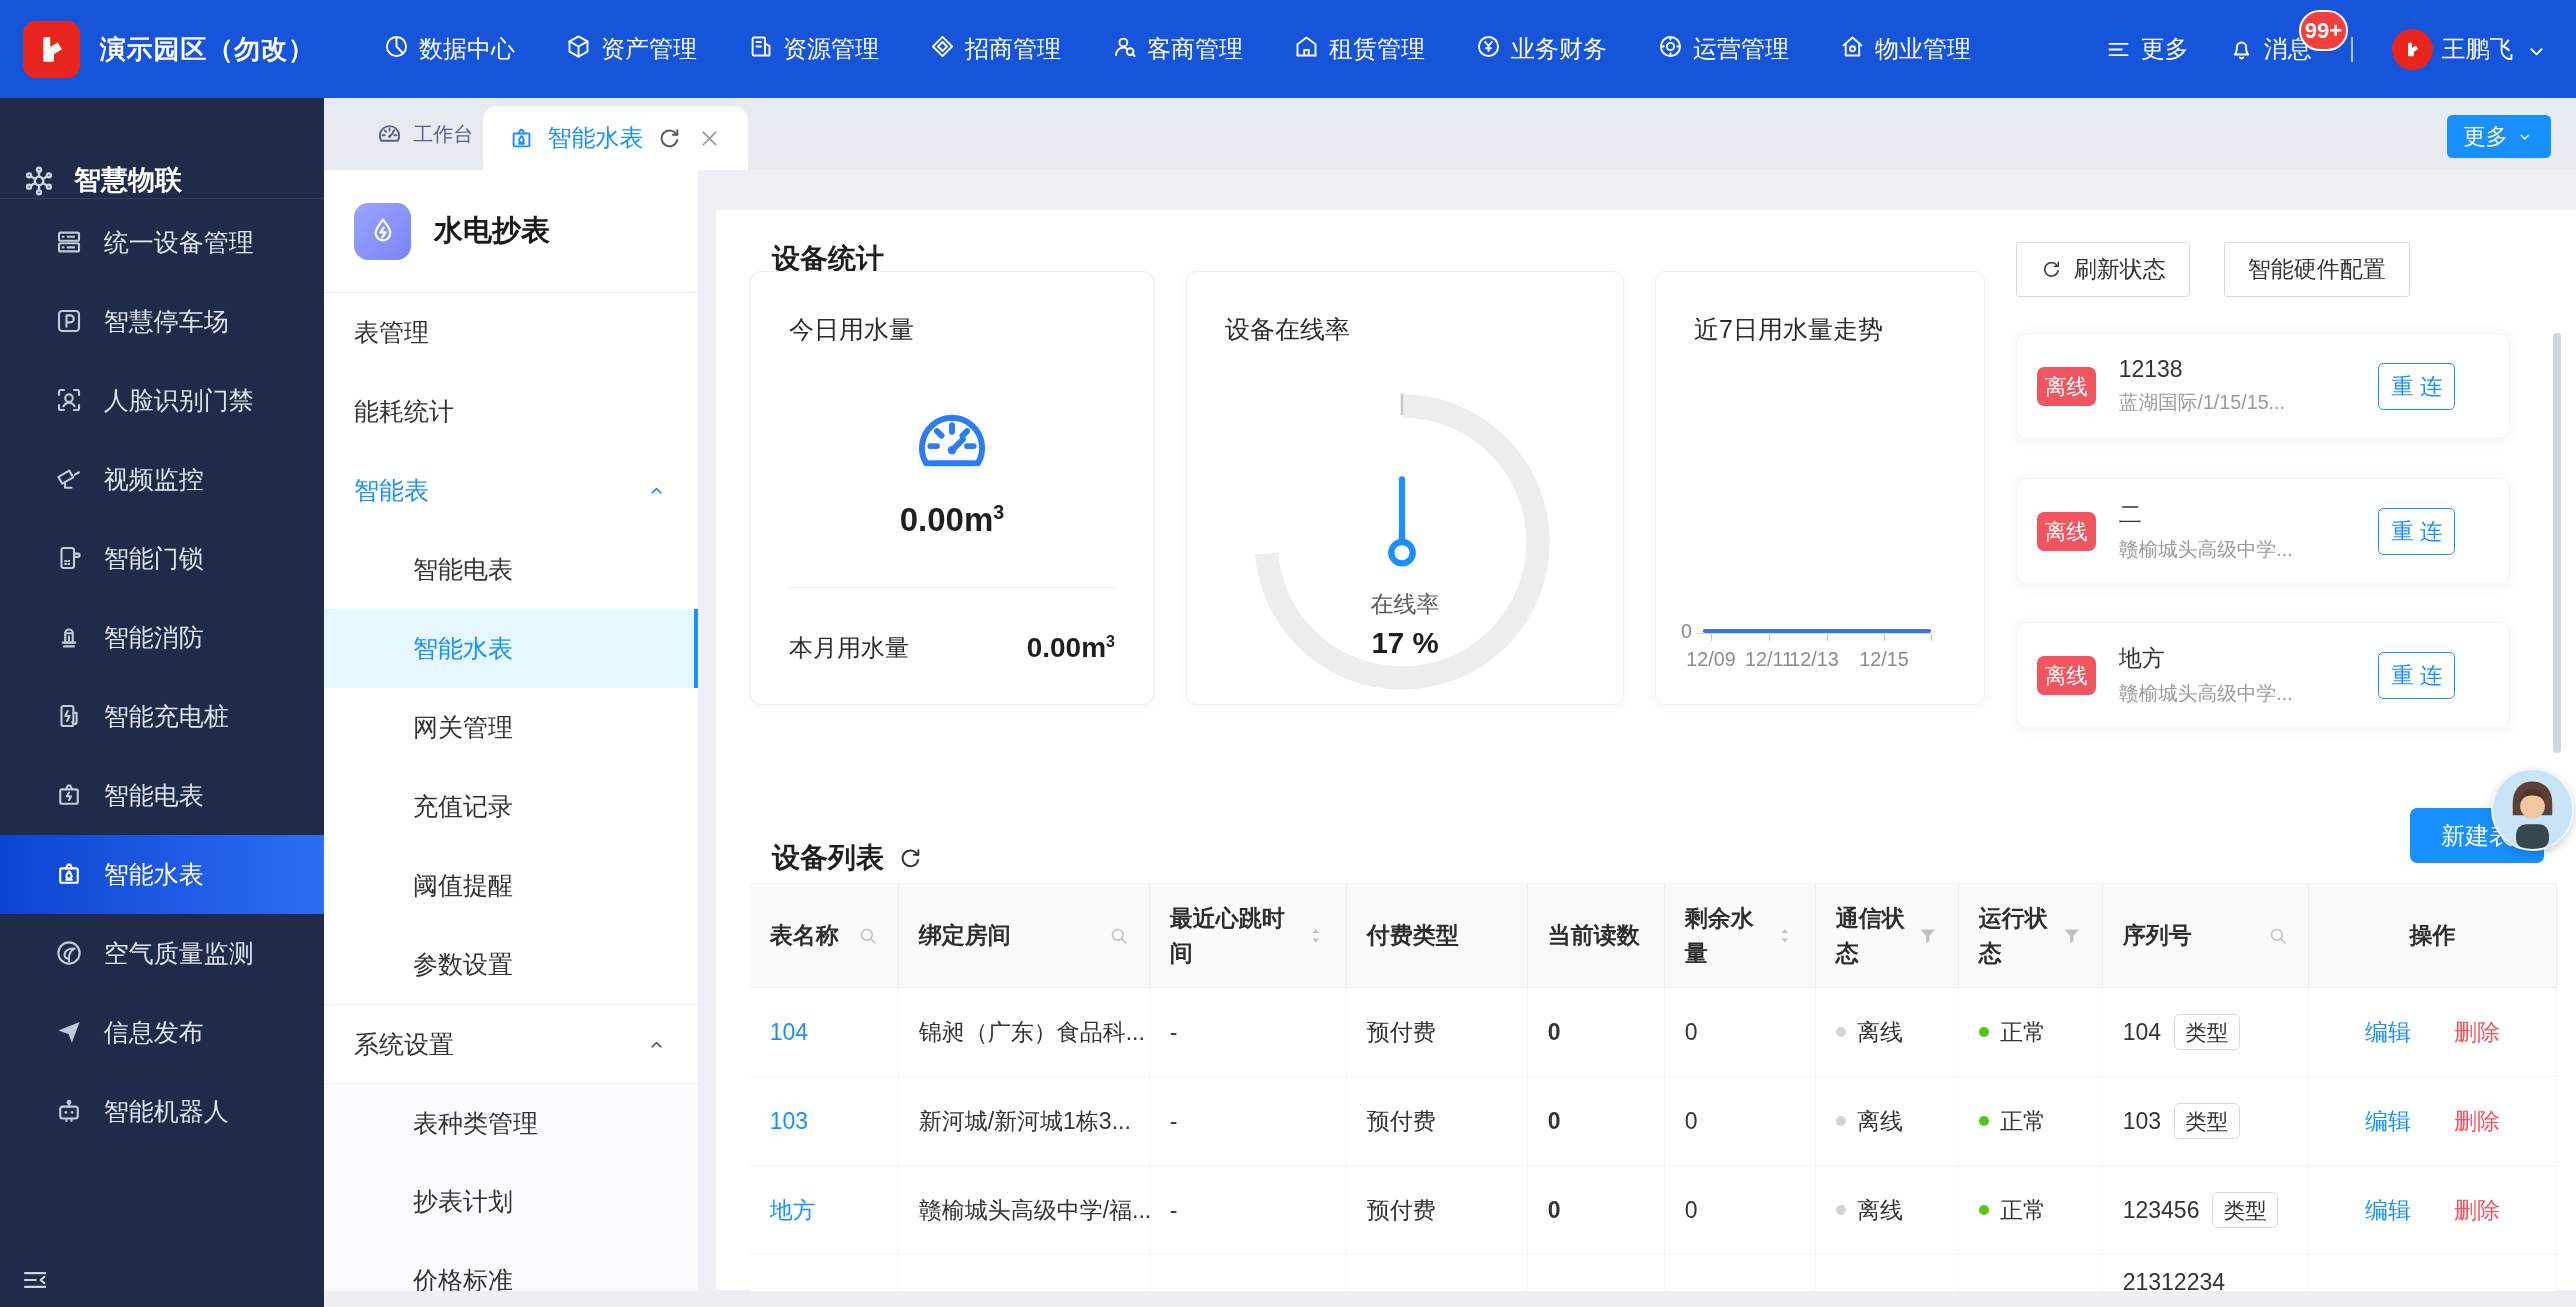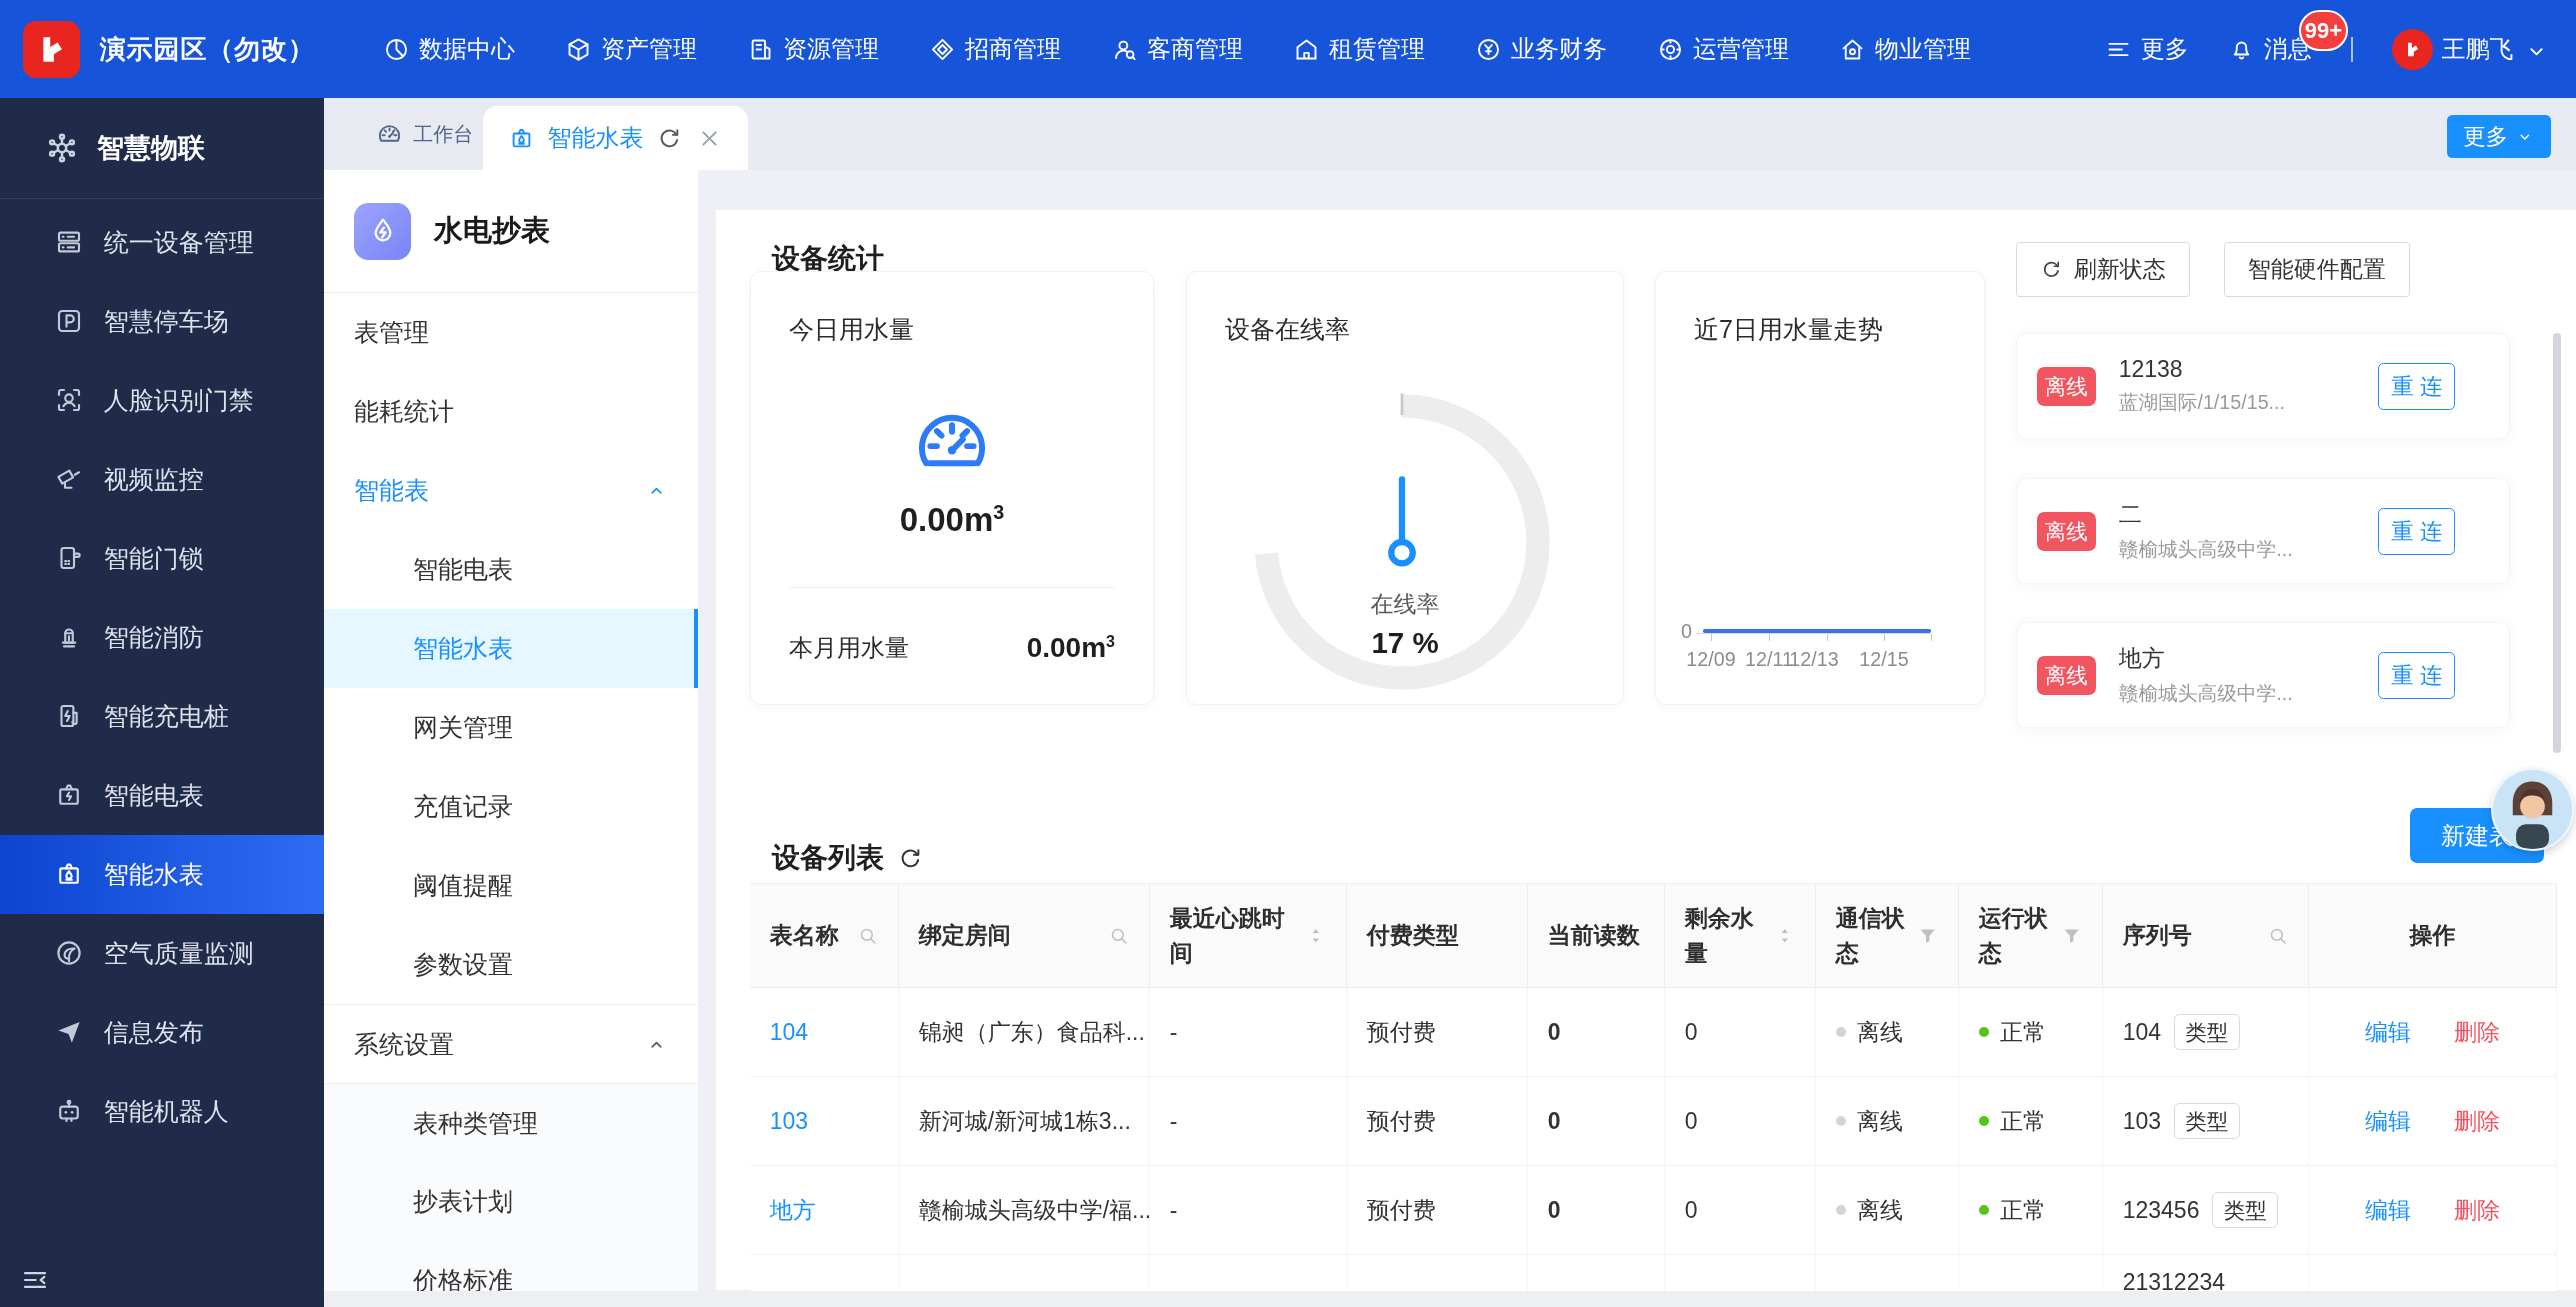--- a/index.html
+++ b/index.html
@@ -7,36 +7,36 @@
        font-family:"Liberation Sans","DejaVu Sans",sans-serif;color:#333;}
   .ic{display:block;}
   
   .topbar{position:absolute;left:0;top:0;width:2576px;height:98px;background:#1654d9;
           display:flex;align-items:center;color:#fff;z-index:30;}
   .logo{width:57px;height:57px;margin-left:23px;background:#e8261f;border-radius:12.5px;
         display:flex;align-items:center;justify-content:center;flex:none;}
   .logo svg{width:39px;height:39px;}
   .park-name{font-size:26px;font-weight:bold;margin-left:19.7px;white-space:nowrap;letter-spacing:0.9px;}
   .topnav{display:flex;margin-left:68px;gap:50px;align-items:center;}
-  .nav-item{display:flex;align-items:center;gap:9px;font-size:24px;white-space:nowrap;cursor:pointer;}
+  .nav-item{display:flex;align-items:flex-start;gap:9px;font-size:24px;white-space:nowrap;cursor:pointer;}
   .nav-item .ic{width:27px;height:27px;}
   .topbar-right{margin-left:auto;display:flex;align-items:center;margin-right:32px;gap:39px;}
   .tb-group{display:flex;align-items:center;gap:9px;font-size:24px;white-space:nowrap;cursor:pointer;}
   .tb-group .ic{width:27px;height:27px;}
   .msg-wrap{position:relative;}
   .badge{position:absolute;top:-23px;right:-36px;min-width:41px;height:41px;border-radius:21.5px;
          background:#f53f3f;border:2.7px solid #fff;color:#fff;font-size:22px;font-weight:bold;
          display:flex;align-items:center;justify-content:center;padding:0 3.6px;box-sizing:border-box;}
   .tb-divider{width:1.8px;height:25px;background:rgba(255,255,255,.65);}
   .mini-avatar{width:41px;height:41px;border-radius:50%;background:#e8261f;display:flex;
                align-items:center;justify-content:center;flex:none;}
   .mini-avatar svg{width:27px;height:27px;}
   
   .sidebar{position:absolute;left:0;top:98px;width:324px;height:1209px;background:#202b49;z-index:20;}
-  .sb-header{height:100px;display:flex;align-items:center;padding-left:45px;gap:18px;color:#fff;
+  .sb-header{height:100px;display:flex;align-items:flex-end;padding-left:22px;gap:18px;color:#fff;
              font-size:27px;font-weight:bold;border-bottom:0.9px solid rgba(255,255,255,.09);}
   .sb-header .ic{width:34px;height:34px;color:#ccd3e3;}
   .sb-items{list-style:none;margin:0;padding:3.6px 0 0;}
   .sb-item{height:79px;display:flex;align-items:center;padding-left:54px;gap:19.7px;font-size:25px;
            color:#dde2ee;cursor:pointer;white-space:nowrap;}
   .sb-item .ic{width:30px;height:30px;color:#c2c9db;flex:none;}
   .sb-item.active{background:linear-gradient(90deg,#0c45cf,#2e6cf4);color:#fff;}
   .sb-item.active .ic{color:#fff;}
   .collapse-btn{position:absolute;left:19.7px;bottom:12.5px;color:#cfd5e3;cursor:pointer;}
   .collapse-btn .ic{width:30px;height:30px;}

